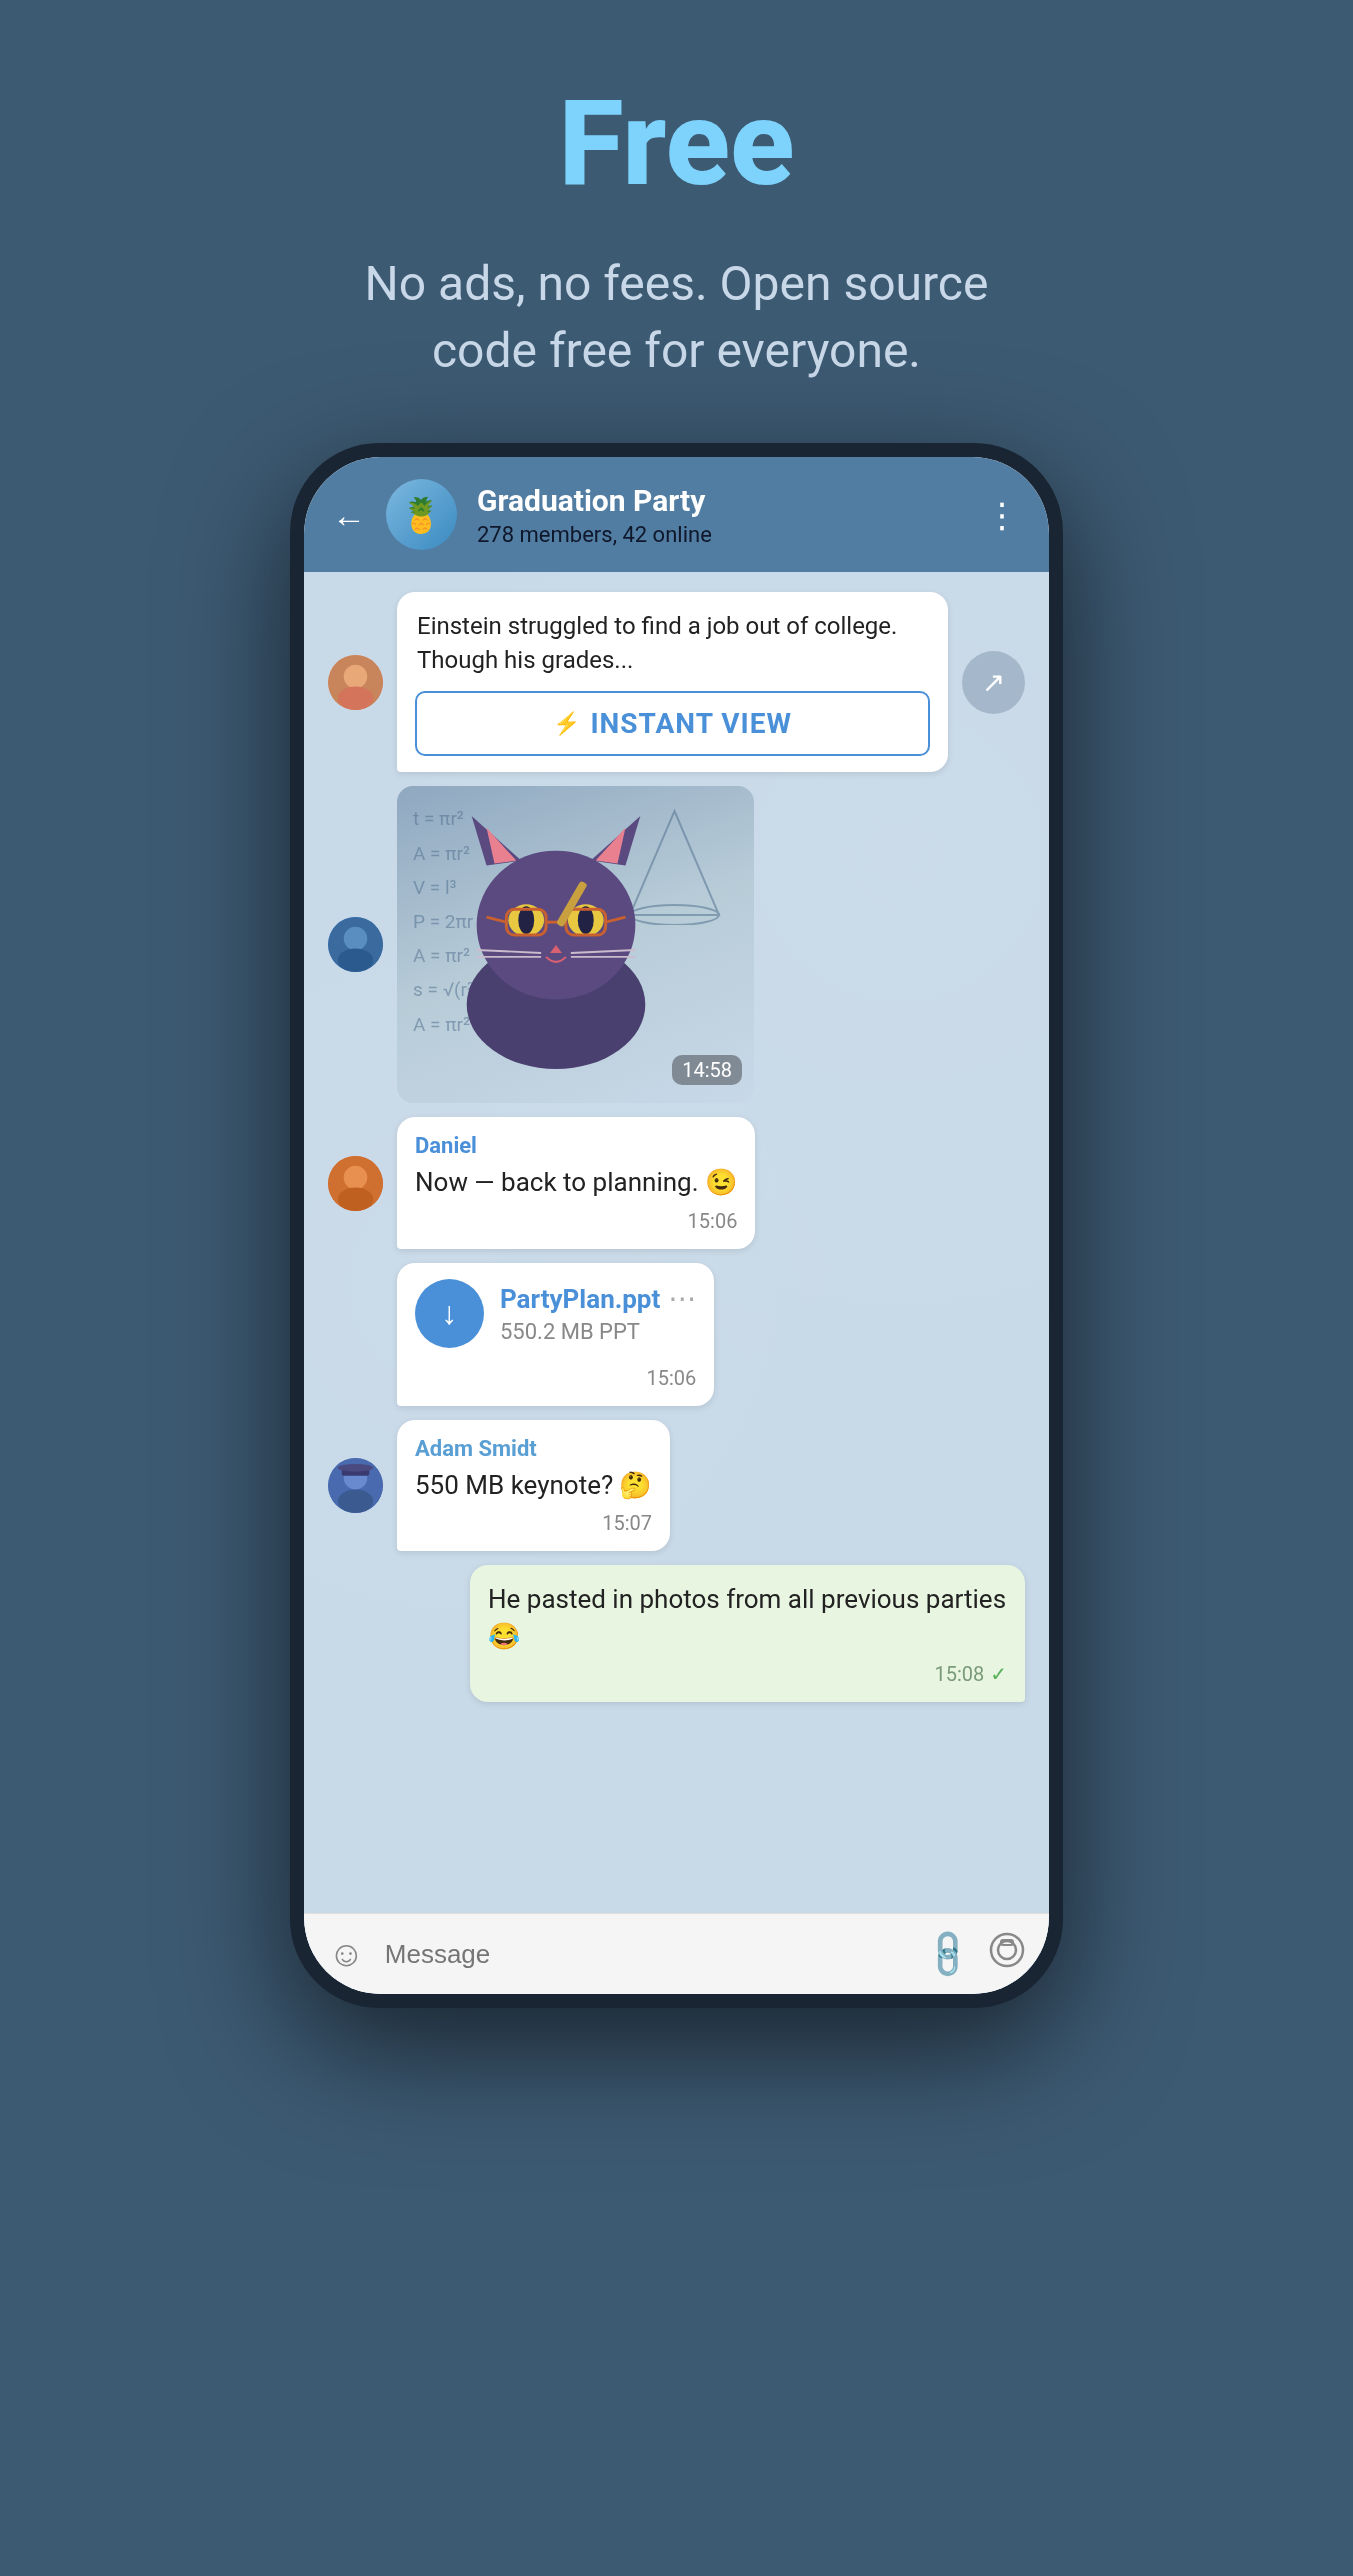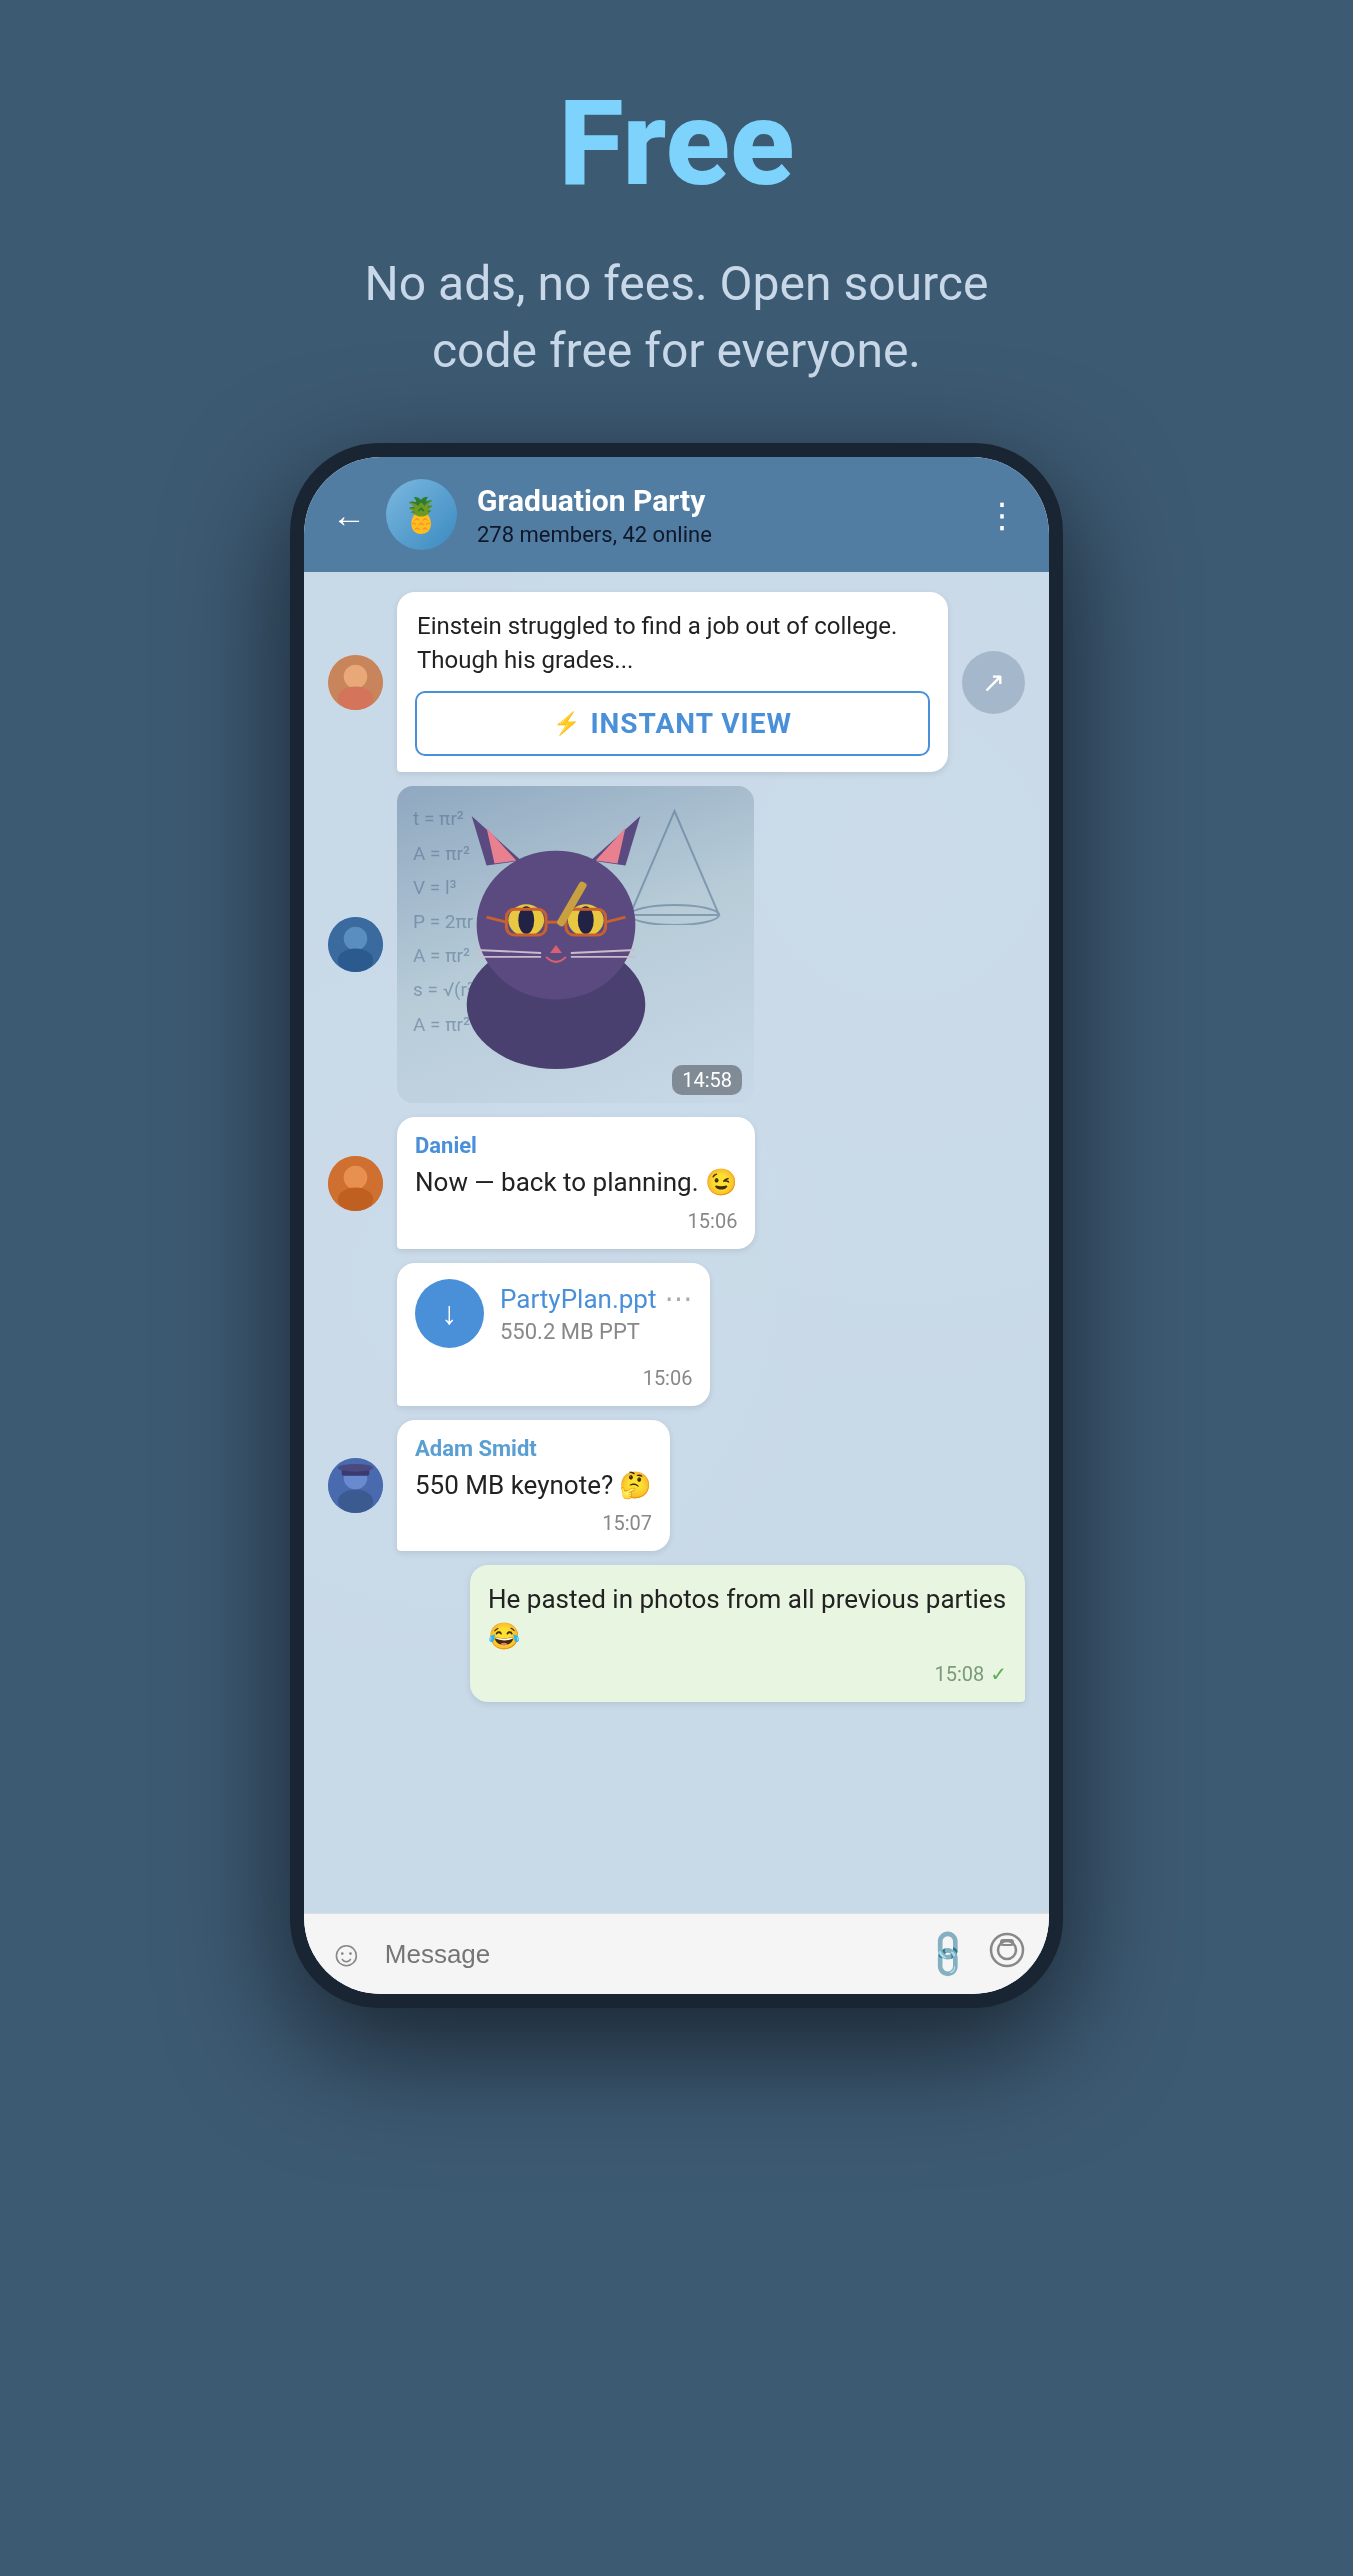--- a/index.html
+++ b/index.html
@@ -331,21 +331,21 @@
       flex: 1;
     }
     .file-more {
       display: flex;
       align-items: center;
       justify-content: space-between;
       gap: 8px;
     }
     .file-name {
       font-size: 26px;
-      font-weight: 400;
+      font-weight: 700;
       color: #4a90d9;
     }
     .file-more-dots {
       font-size: 28px;
       color: #aaaaaa;
       cursor: pointer;
     }
     .file-size {
       font-size: 22px;
       color: #888888;
@@ -490,21 +490,21 @@
 
                   <path d="M120,152 Q130,162 140,152" fill="none" stroke="#d86070" stroke-width="2"></path>
 
                   <line x1="50" y1="145" x2="115" y2="148" stroke="#ccbbcc" stroke-width="2"></line>
                   <line x1="50" y1="152" x2="115" y2="152" stroke="#ccbbcc" stroke-width="2"></line>
                   <line x1="145" y1="148" x2="210" y2="145" stroke="#ccbbcc" stroke-width="2"></line>
                   <line x1="145" y1="152" x2="210" y2="152" stroke="#ccbbcc" stroke-width="2"></line>
 
                   <rect x="155" y="75" width="8" height="50" rx="3" fill="#c8a040" transform="rotate(30,155,75)"></rect>
                 </svg>
-                <div class="sticker-time" style="position:absolute;bottom:8px;right:12px;">14:58</div>
+                <div class="sticker-time" style="position:absolute;bottom:18px;right:12px;">14:58</div>
               </div>
             </div>
           </div>
 
           <div class="msg-row">
             <div class="user-avatar ua-male2">
               <svg width="55" height="55" viewBox="0 0 56 56">
                 <circle cx="28" cy="28" r="28" fill="#d07030"></circle>
                 <circle cx="28" cy="22" r="12" fill="#e89050"></circle>
                 <ellipse cx="28" cy="44" rx="18" ry="12" fill="#c06020"></ellipse>

